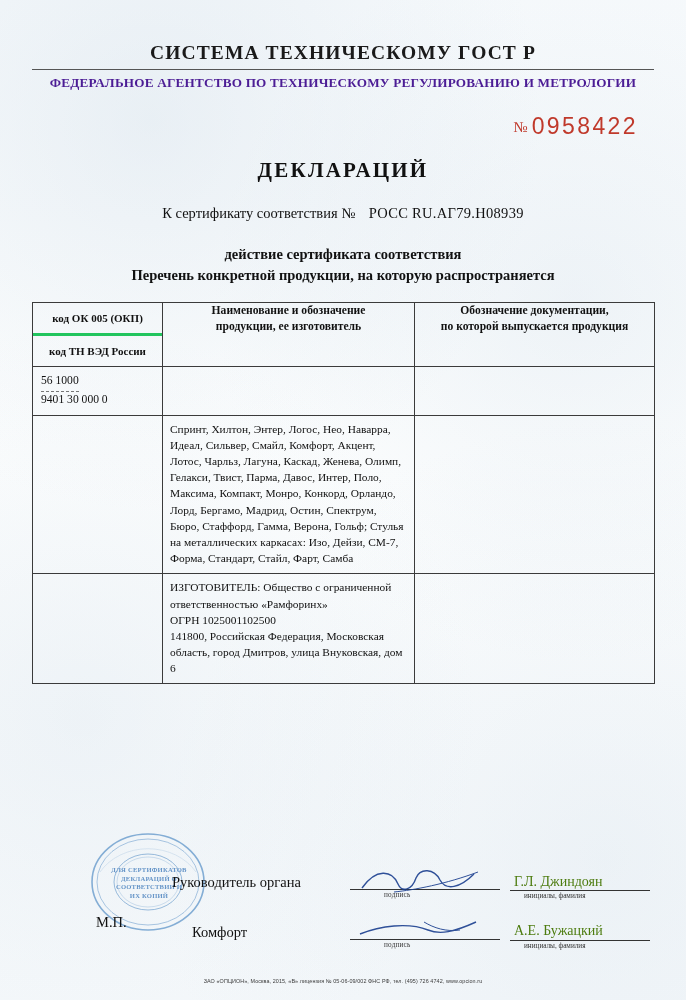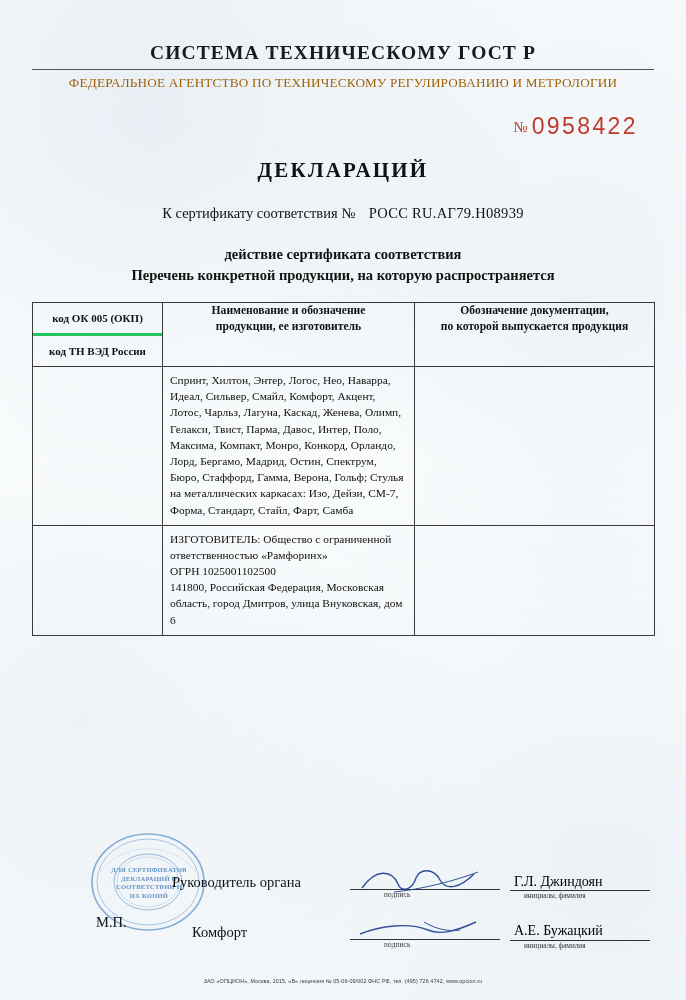--- a/index.html
+++ b/index.html
@@ -58,23 +58,23 @@
     padding-top: 16px;
   }
   .hdr-rule {
     height: 1px;
     background: #555;
     margin: 5px 0 5px 0;
   }
   .hdr-line2 {
     text-align: center;
     font-size: 13.2px;
-    font-weight: normal;
+    font-weight: bold;
     letter-spacing: 0.2px;
-    color: #a16207;
+    color: #4c1d95;
   }
 
   .number-row {
     margin-top: 22px;
     text-align: right;
     padding-right: 16px;
     color: #c0392b;
     white-space: nowrap;
   }
   .number-row .nsym {
@@ -207,21 +207,21 @@
     left: 352px;
     top: 17px;
     font-size: 7.2px;
     color: #333;
     letter-spacing: 0.2px;
   }
   .name {
     position: absolute;
     left: 482px;
     font-size: 14px;
-    color: #000000;
+    color: #4d7c0f;
     white-space: nowrap;
   }
   .name-underline {
     position: absolute;
     left: 478px;
     width: 140px;
     border-bottom: 1px solid #333;
     height: 16px;
   }
   .name-caption {
@@ -329,20 +329,30 @@
               <div>Наименование и обозначение</div>
               <div>продукции, ее изготовитель</div>
             </th>
             <th class="hcell hcell-mid">
               <div>Обозначение документации,</div>
               <div>по которой выпускается продукция</div>
             </th>
           </tr>
         </thead>
         <tbody>
+          <tr class="row-blank">
+            <td>
+              <div class="okp-code">
+                <div class="okp-underline">56 1000</div>
+                <div>9401 30 000 0</div>
+              </div>
+            </td>
+            <td></td>
+            <td></td>
+          </tr>
           <tr class="row-tall">
             <td></td>
             <td>
               <div class="cell-body">Спринт, Хилтон, Энтер, Логос, Нео, Наварра, Идеал, Сильвер, Смайл, Комфорт, Акцент, Лотос, Чарльз, Лагуна, Каскад, Женева, Олимп, Гелакси, Твист, Парма, Давос, Интер, Поло, Максима, Компакт, Монро, Конкорд, Орландо, Лорд, Бергамо, Мадрид, Остин, Спектрум, Бюро, Стаффорд, Гамма, Верона, Гольф; Стулья на металлических каркасах: Изо, Дейзи, СМ-7, Форма, Стандарт, Стайл, Фарт, Самба</div>
             </td>
             <td></td>
           </tr>
           <tr class="row-mid">
             <td></td>
             <td>

